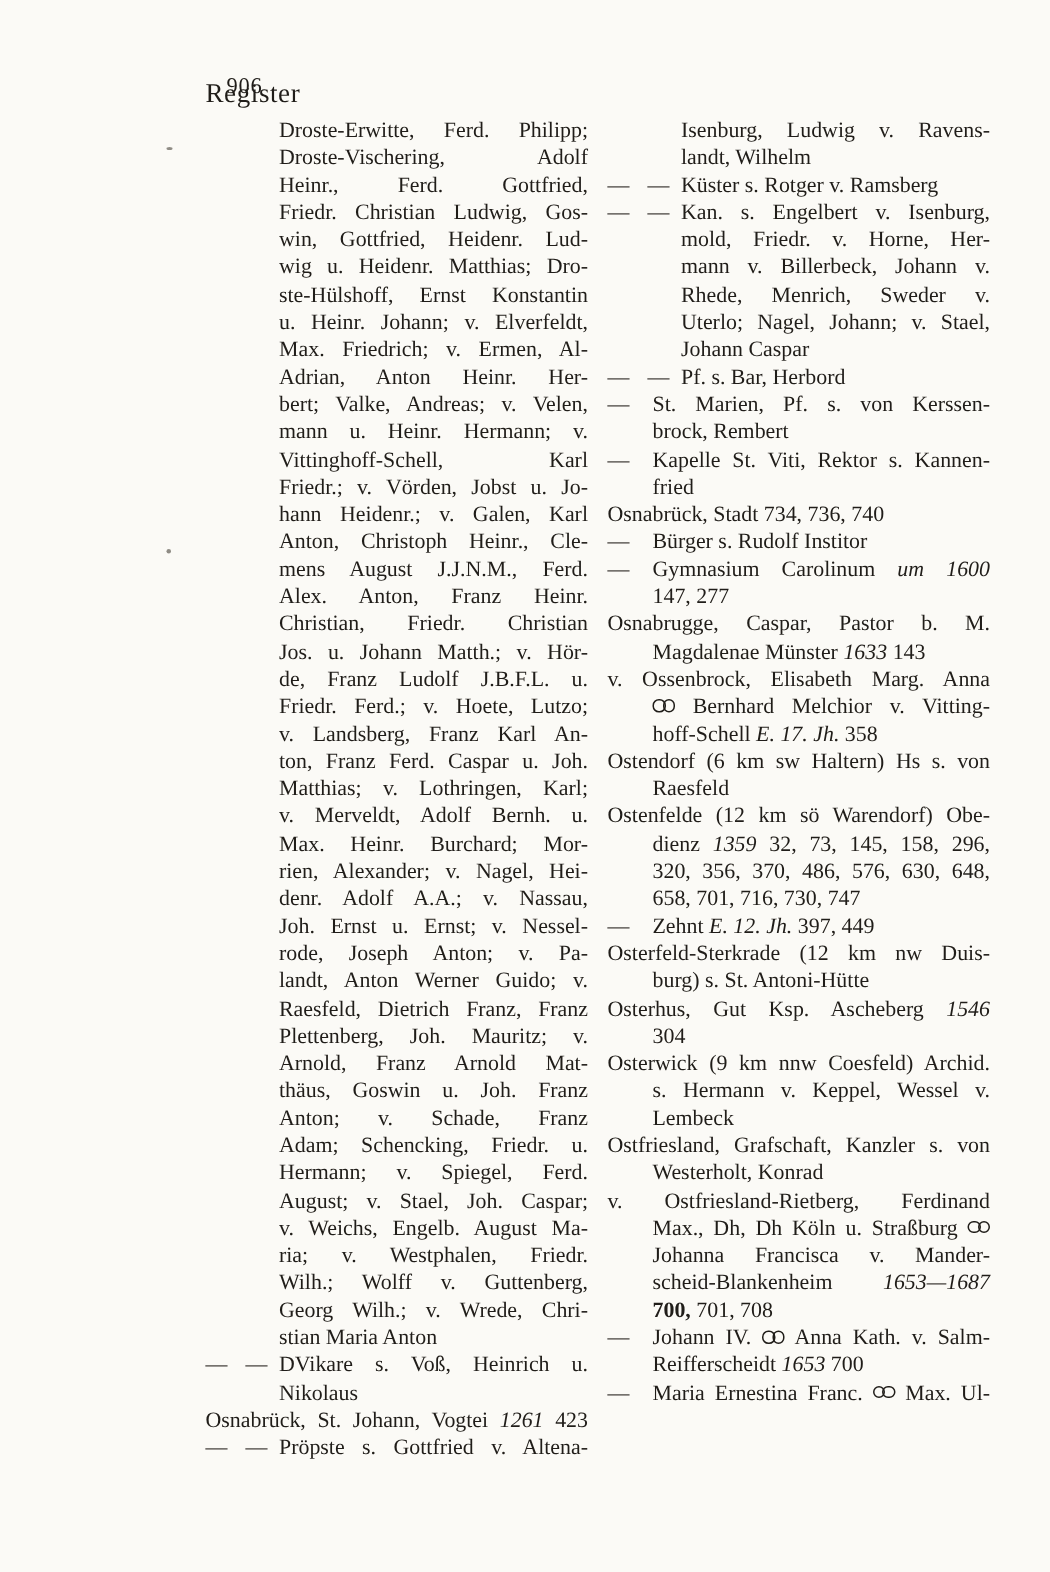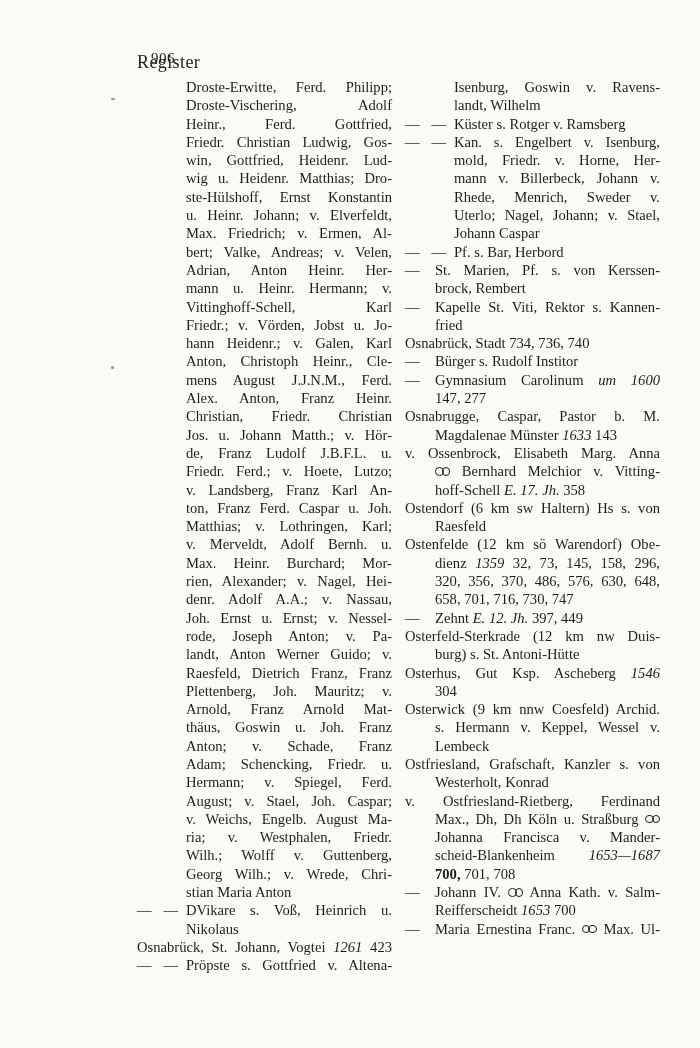--- a/index.html
+++ b/index.html
@@ -76,24 +76,24 @@
         <div class="line is">
           <span class="txt j">ste-Hülshoff, Ernst Konstantin</span>
         </div>
         <div class="line is">
           <span class="txt j">u. Heinr. Johann; v. Elverfeldt,</span>
         </div>
         <div class="line is">
           <span class="txt j">Max. Friedrich; v. Ermen, Al-</span>
         </div>
         <div class="line is">
+          <span class="txt j">Adrian, Anton Heinr. Her-</span>
+        </div>
+        <div class="line is">
           <span class="txt j">bert; Valke, Andreas; v. Velen,</span>
-        </div>
-        <div class="line is">
-          <span class="txt j">Adrian, Anton Heinr. Her-</span>
         </div>
         <div class="line is">
           <span class="txt j">mann u. Heinr. Hermann; v.</span>
         </div>
         <div class="line is">
           <span class="txt j">Vittinghoff-Schell, Karl</span>
         </div>
         <div class="line is">
           <span class="txt j">Friedr.; v. Vörden, Jobst u. Jo-</span>
         </div>
@@ -206,21 +206,21 @@
         <div class="line ">
           <span class="mk m2">
             <span>—</span>
             <span>—</span>
           </span>
           <span class="txt j">Pröpste s. Gottfried v. Altena-</span>
         </div>
       </div>
     <div class="col" id="col-right">
         <div class="line is">
-          <span class="txt j">Isenburg, Goswin v. Ravens-</span>
+          <span class="txt j">Isenburg, Ludwig v. Ravens-</span>
         </div>
         <div class="line is">
           <span class="txt">landt, Wilhelm</span>
         </div>
         <div class="line ">
           <span class="mk m2">
             <span>—</span>
             <span>—</span>
           </span>
           <span class="txt">Küster s. Rotger v. Ramsberg</span>

